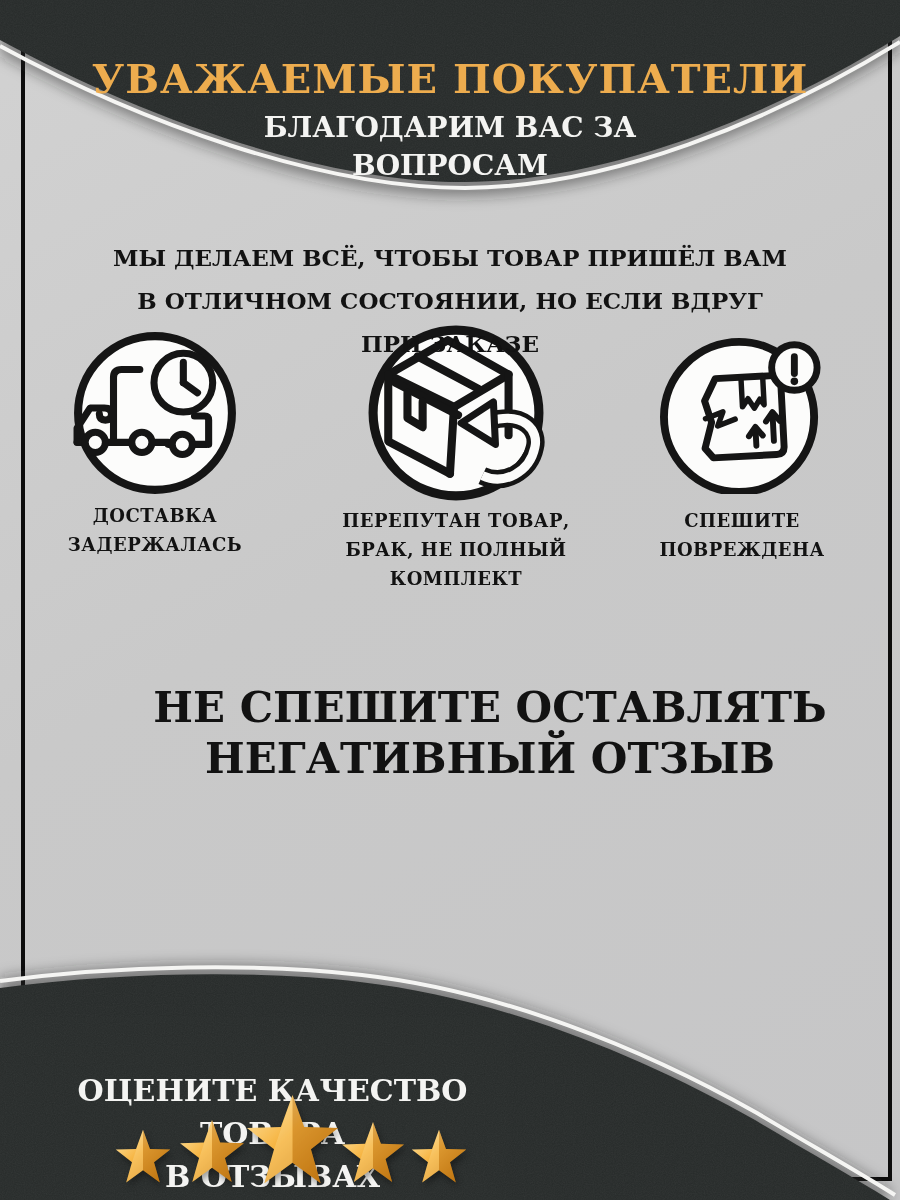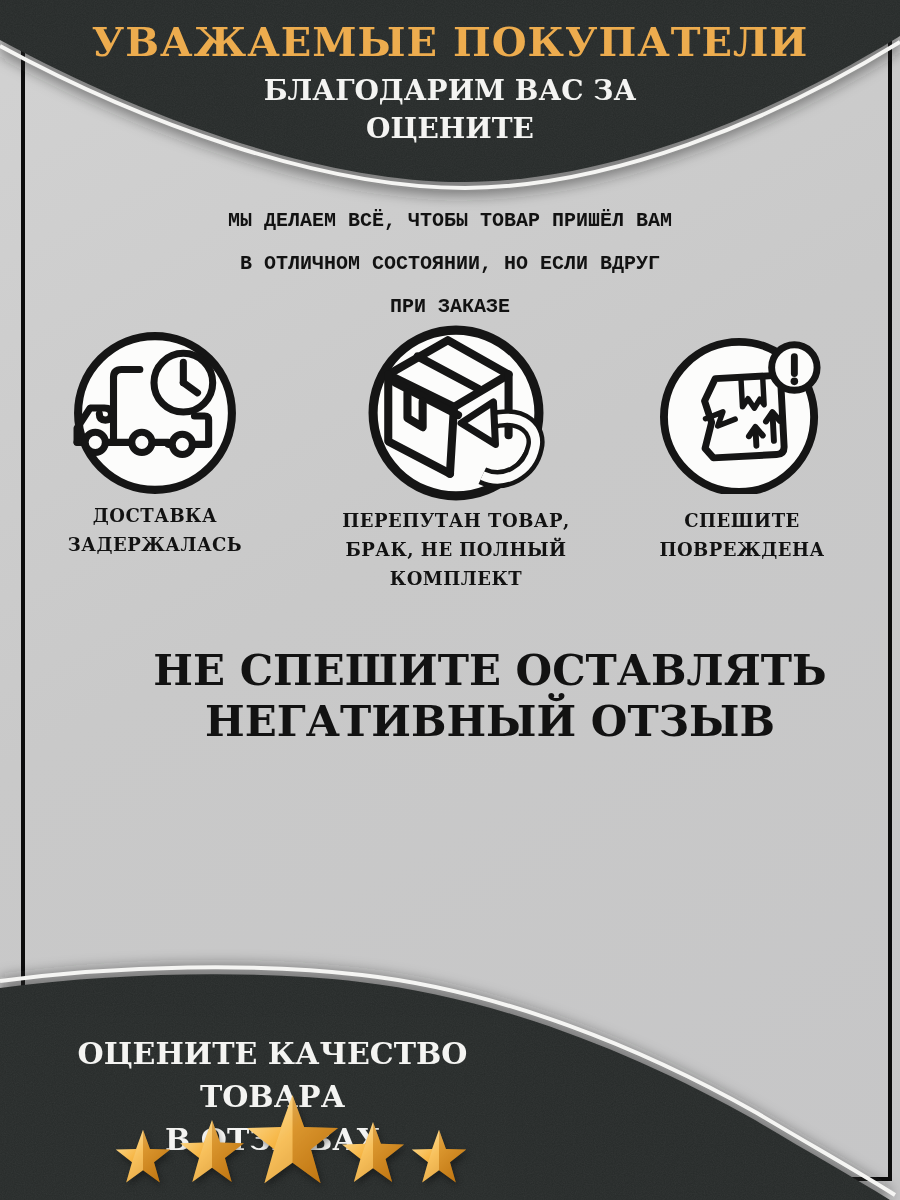--- a/index.html
+++ b/index.html
@@ -5,24 +5,24 @@
   html,body{margin:0;padding:0;background:#9a9a9a;}
   .page{
     position:relative;width:900px;height:1200px;overflow:hidden;
     background:linear-gradient(150deg,#d2d2d2 0%,#c9c9c9 45%,#c6c6c7 100%);
     font-family:"DejaVu Serif","Liberation Serif",serif;font-weight:bold;color:#121212;
   }
   .frame{position:absolute;left:21px;right:8px;top:17px;bottom:19px;border:4px solid #0c0c0c;z-index:1;}
   .layer-svg{position:absolute;left:0;z-index:2;}
   .header-shape{top:0;}
   .footer-shape{top:920px;}
-  .txt{position:absolute;text-align:center;white-space:pre-line;z-index:3;}
+  .txt{position:absolute;text-align:center;white-space:pre-line;z-index:3;margin-top:37px;}
   .header-title{top:20px;left:0;width:900px;font-size:40px;line-height:44px;letter-spacing:1px;color:#edac4e;}
   .header-subtitle{top:72px;left:0;width:900px;font-size:28px;line-height:38px;color:#f4f4f2;}
-  .intro{top:199px;left:30px;width:840px;font-size:20px;line-height:43px;font-family:Liberation Mono, monospace;}
+  .intro{top:199px;left:30px;width:840px;font-size:23px;line-height:43px;}
   .heading{top:645px;left:0;width:900px;font-size:42px;line-height:51px;padding-left:40px;}
   .support{top:780px;left:30px;width:840px;font-size:28px;line-height:44px;}
   .footer-text{top:1032px;left:0;width:545px;font-size:30px;line-height:43px;color:#f4f4f2;}
   .card{position:absolute;z-index:2;text-align:center;}
   .card-1{top:329px;left:50px;width:210px;}
   .card-2{top:322px;left:331px;width:250px;text-align:center;}
   .card-3{top:330px;left:632px;width:220px;}
   .card svg{display:block;margin:0 auto;}
   .card-label{font-size:18px;line-height:29px;letter-spacing:0.5px;white-space:pre-line;}
   .card-1 .card-label{margin-top:4px;}
@@ -73,21 +73,21 @@
     <path d="M0,10 H900 V50 C770,130 610,195 465,196 C320,197 140,130 0,54 Z" fill="rgba(30,33,32,0.45)" filter="url(#blurF)"></path>
     <path d="M0,46 C140,122 320,188 465,188 C610,187 770,122 900,42" fill="none" stroke="#f5f5f3" stroke-width="4"></path>
     <path d="M0,0 H900 V36 C770,116 610,181 465,182 C320,183 140,116 0,40 Z" fill="#272b2a"></path>
     <g clip-path="url(#hclip)">
         <rect width="900" height="245" filter="url(#noiseF)" opacity="0.08"></rect>
       </g>
   </svg>
 
   <div class="txt header-title">УВАЖАЕМЫЕ ПОКУПАТЕЛИ</div>
   <div class="txt header-subtitle">БЛАГОДАРИМ ВАС ЗА
-ОЦЕНИТЕ</div>
+ВОПРОСАМ</div>
 
   <div class="txt intro">МЫ ДЕЛАЕМ ВСЁ, ЧТОБЫ ТОВАР ПРИШЁЛ ВАМ
 В ОТЛИЧНОМ СОСТОЯНИИ, НО ЕСЛИ ВДРУГ
 ПРИ ЗАКАЗЕ</div>
 
   <div class="card card-1">
     <svg width="168" height="168" viewBox="0 0 166 166">
       <circle cx="83" cy="83" r="76" fill="#fcfcfb" stroke="#151515" stroke-width="8"></circle>
       <g fill="none" stroke="#151515" stroke-width="7" stroke-linecap="round" stroke-linejoin="round">
         <path d="M6,112 V98 L19,78 H33 Q40,78 40,84 Q40,90 34,90 Q28,90 28,84"></path>

